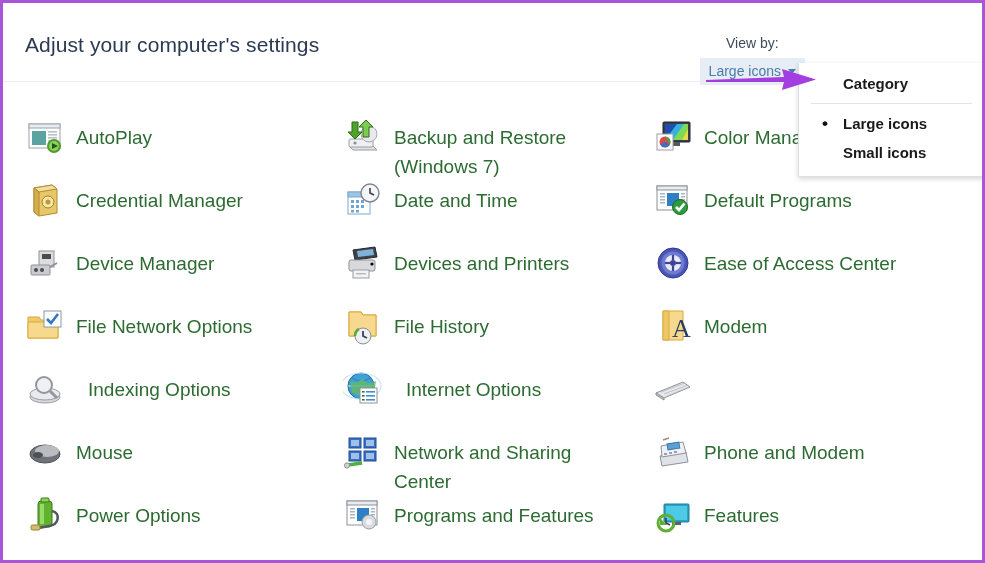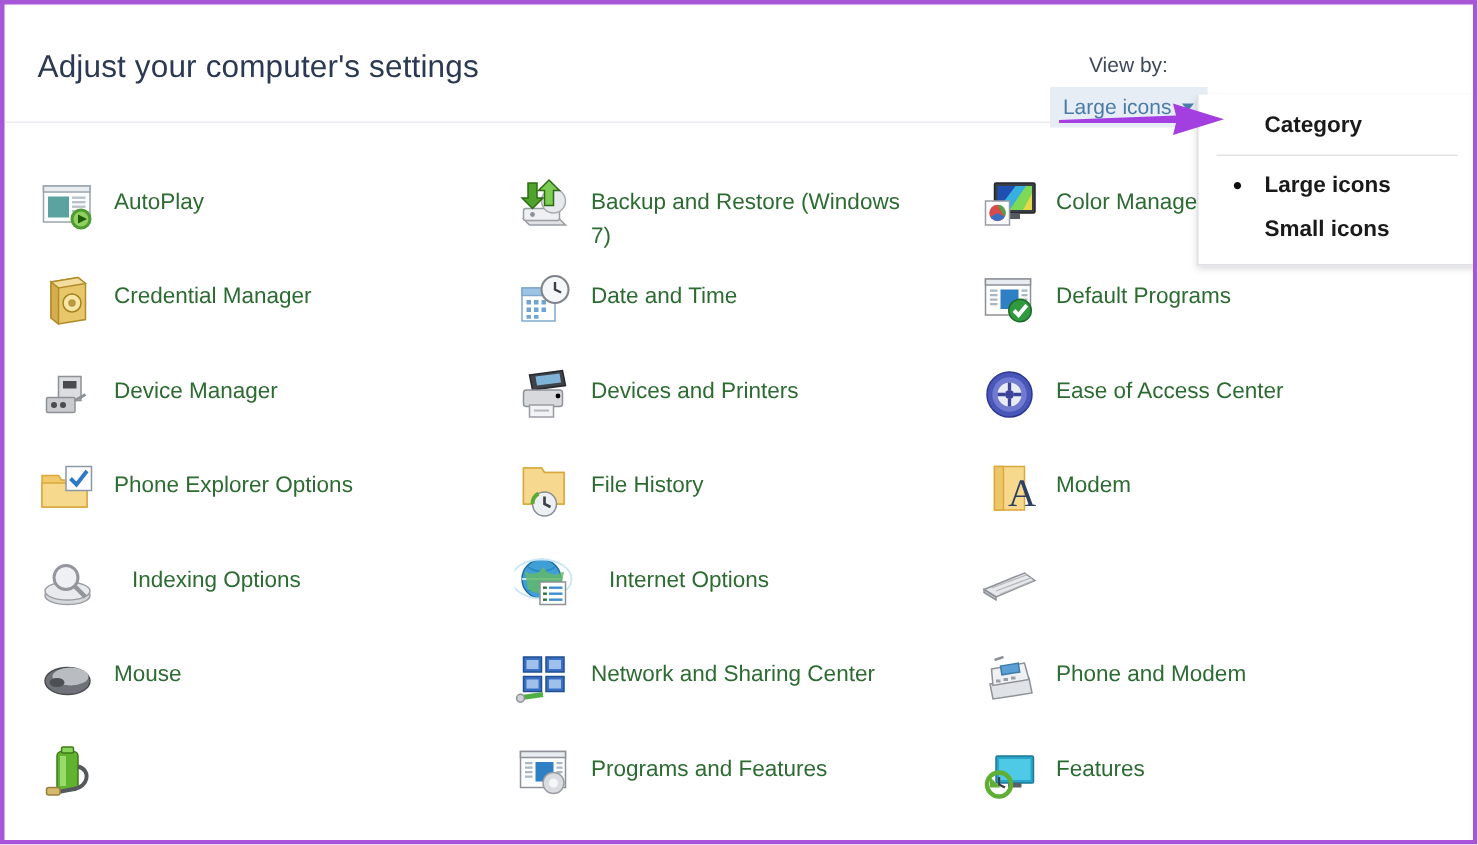--- a/index.html
+++ b/index.html
@@ -135,21 +135,21 @@
   .cpl-icon {
     width: 40px;
     height: 40px;
     flex: none;
     margin-right: 11px;
     position: relative;
   }
   .cpl-icon svg { display: block; }
   .cpl-label {
     color: #2c6b31;
-    font-size: 15px;
+    font-size: 19px;
     line-height: 1.55;
     padding-top: 6px;
     max-width: 215px;
   }
   .col1 { left: 22px; }
   .col2 { left: 340px; }
   .col3 { left: 650px; }
   .r0 { top: 14px; }
   .r1 { top: 77px; }
   .r2 { top: 140px; }
@@ -240,21 +240,21 @@
       </div>
       <div class="cpl-item col1 r3">
         <span class="cpl-icon">
           <svg width="40" height="40" viewBox="0 0 40 40">
             <path d="M3 11 L14 11 L16 14 L33 14 L33 32 L3 32 Z" fill="#f1c96a" stroke="#d9a93c"></path>
             <path d="M3 16 L33 16 L33 32 L3 32 Z" fill="#f7d98e" stroke="#d9a93c"></path>
             <rect x="19" y="5" width="17" height="16" fill="#fdfdfd" stroke="#8a98a8"></rect>
             <path d="M22 13 L26 17 L33 8" stroke="#2f78c4" stroke-width="2.6" fill="none"></path>
           </svg>
         </span>
-        <span class="cpl-label">Phone Explorer Options</span>
+        <span class="cpl-label">File Network Options</span>
       </div>
       <div class="cpl-item col1 r4">
         <span class="cpl-icon">
           <svg width="40" height="40" viewBox="0 0 40 40">
             <ellipse cx="20" cy="28" rx="15" ry="6" fill="#d6d8dc" stroke="#9a9da3"></ellipse>
             <ellipse cx="20" cy="25" rx="15" ry="6" fill="#e8eaed" stroke="#9a9da3"></ellipse>
             <circle cx="19" cy="16" r="8" fill="#eef0f3" stroke="#93969c" stroke-width="2"></circle>
             <path d="M25 22 L32 29" stroke="#93969c" stroke-width="3"></path>
           </svg>
         </span>
@@ -273,20 +273,21 @@
       <div class="cpl-item col1 r6">
         <span class="cpl-icon">
           <svg width="40" height="40" viewBox="0 0 40 40">
             <rect x="13" y="6" width="14" height="26" rx="3" fill="#61b22f" stroke="#3d7a18"></rect>
             <rect x="16" y="3" width="8" height="4" rx="1" fill="#8bd45c" stroke="#3d7a18"></rect>
             <rect x="15" y="9" width="4" height="20" fill="#a7e47c" opacity="0.8"></rect>
             <path d="M27 16 C36 18 34 30 24 31 L14 33" stroke="#55595e" stroke-width="2.6" fill="none"></path>
             <rect x="6" y="30" width="9" height="5" rx="1.5" fill="#d6b96a" stroke="#96803f"></rect>
           </svg>
         </span>
+        <span class="cpl-label">Power Options</span>
       </div>
       <div class="cpl-item col2 r0">
         <span class="cpl-icon">
           <svg width="40" height="40" viewBox="0 0 40 40">
             <path d="M6 29 L30 29 L34 33 L10 33 Z" fill="#dfe1e5" stroke="#9a9da3"></path>
             <rect x="6" y="22" width="24" height="8" rx="1.5" fill="#eef0f3" stroke="#9a9da3"></rect>
             <circle cx="12" cy="26" r="1.6" fill="#8d9097"></circle>
             <circle cx="26" cy="17" r="8" fill="#e7e9ec" stroke="#a8abb1"></circle>
             <path d="M9 5 L15 5 L15 15 L19 15 L12 22 L5 15 L9 15 Z" fill="#4fa22a" stroke="#2f6b16"></path>
             <path d="M20 20 L20 10 L16 10 L23 3 L30 10 L26 10 L26 20 Z" fill="#7ccb52" stroke="#2f6b16"></path>

